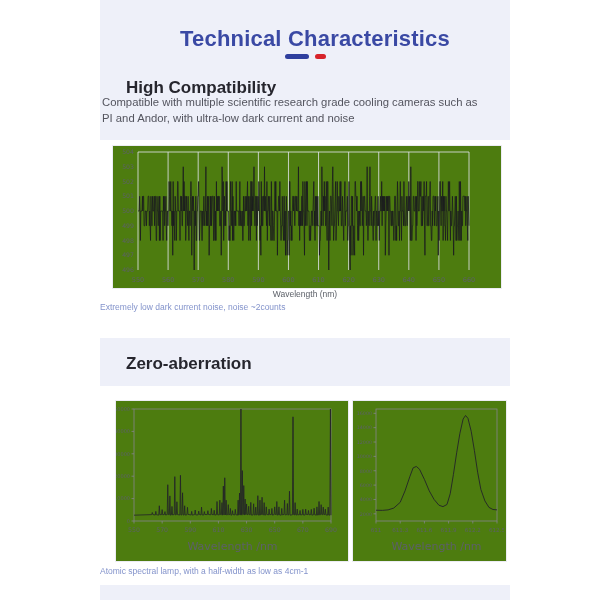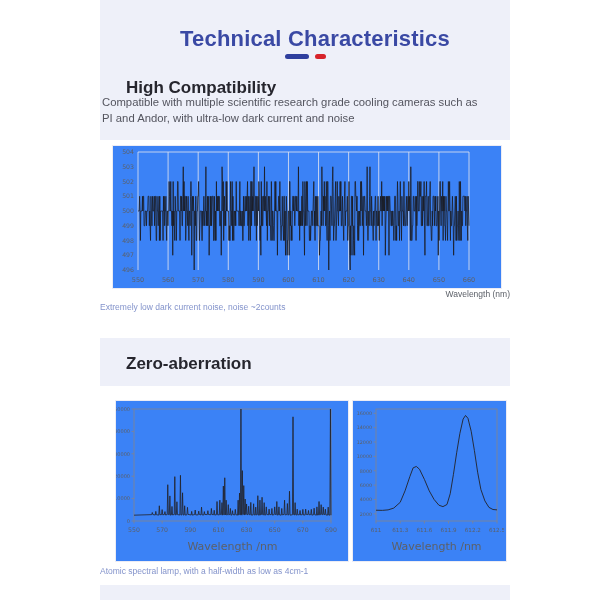--- a/index.html
+++ b/index.html
@@ -14,25 +14,25 @@
   .dashes{position:absolute;top:54px;left:0;width:410px;display:flex;justify-content:center;gap:6px;}
   .dash{display:inline-block;height:5px;border-radius:3px;}
   .dash.blue{width:24px;background:var(--dash_blue,#2f3f9e);}
   .dash.red{width:11px;background:var(--dash_red,#d7232b);}
   .sec-heading{position:absolute;left:18px;margin:8px;font-size:17px;font-weight:bold;
         color:var(--heading,#26262e);}
   .sec-body{position:absolute;left:2px;margin:0;font-size:11.3px;line-height:1.45;
         color:var(--body,#53545e);width:382px;}
   .h-compat{top:70px;} .b-compat{top:94px;}
   .h-aberr{top:8px;}  .b-aberr{top:33px;}
-  .card{position:absolute;background:#3b82f6;}
+  .card{position:absolute;background:#4d7c0f;}
   .card1{left:112px;top:145px;width:388px;height:142px;border:1px solid var(--border_light,#ececf4);}
   .card2{left:115px;top:400px;width:232px;height:160px;border:1px solid var(--border_light,#ececf4);}
   .card3{left:352px;top:400px;width:153px;height:160px;border:1px solid var(--border_light,#ececf4);}
-  .xlabel1{position:absolute;left:100px;top:289px;width:410px;text-align:right;
+  .xlabel1{position:absolute;left:100px;top:289px;width:410px;text-align:center;
         font-size:8.5px;color:var(--axis,#5c6068);}
   .caption{position:absolute;left:100px;width:410px;
         font-size:8.5px;color:var(--caption,#8393cb);}
   .caption1{top:302px;}
   .caption2{top:566px;}
   svg{display:block;}
   svg text{font-family:"DejaVu Sans",sans-serif;fill:var(--axis,#5c6068);}
 </style>
 </head>
 <body>

